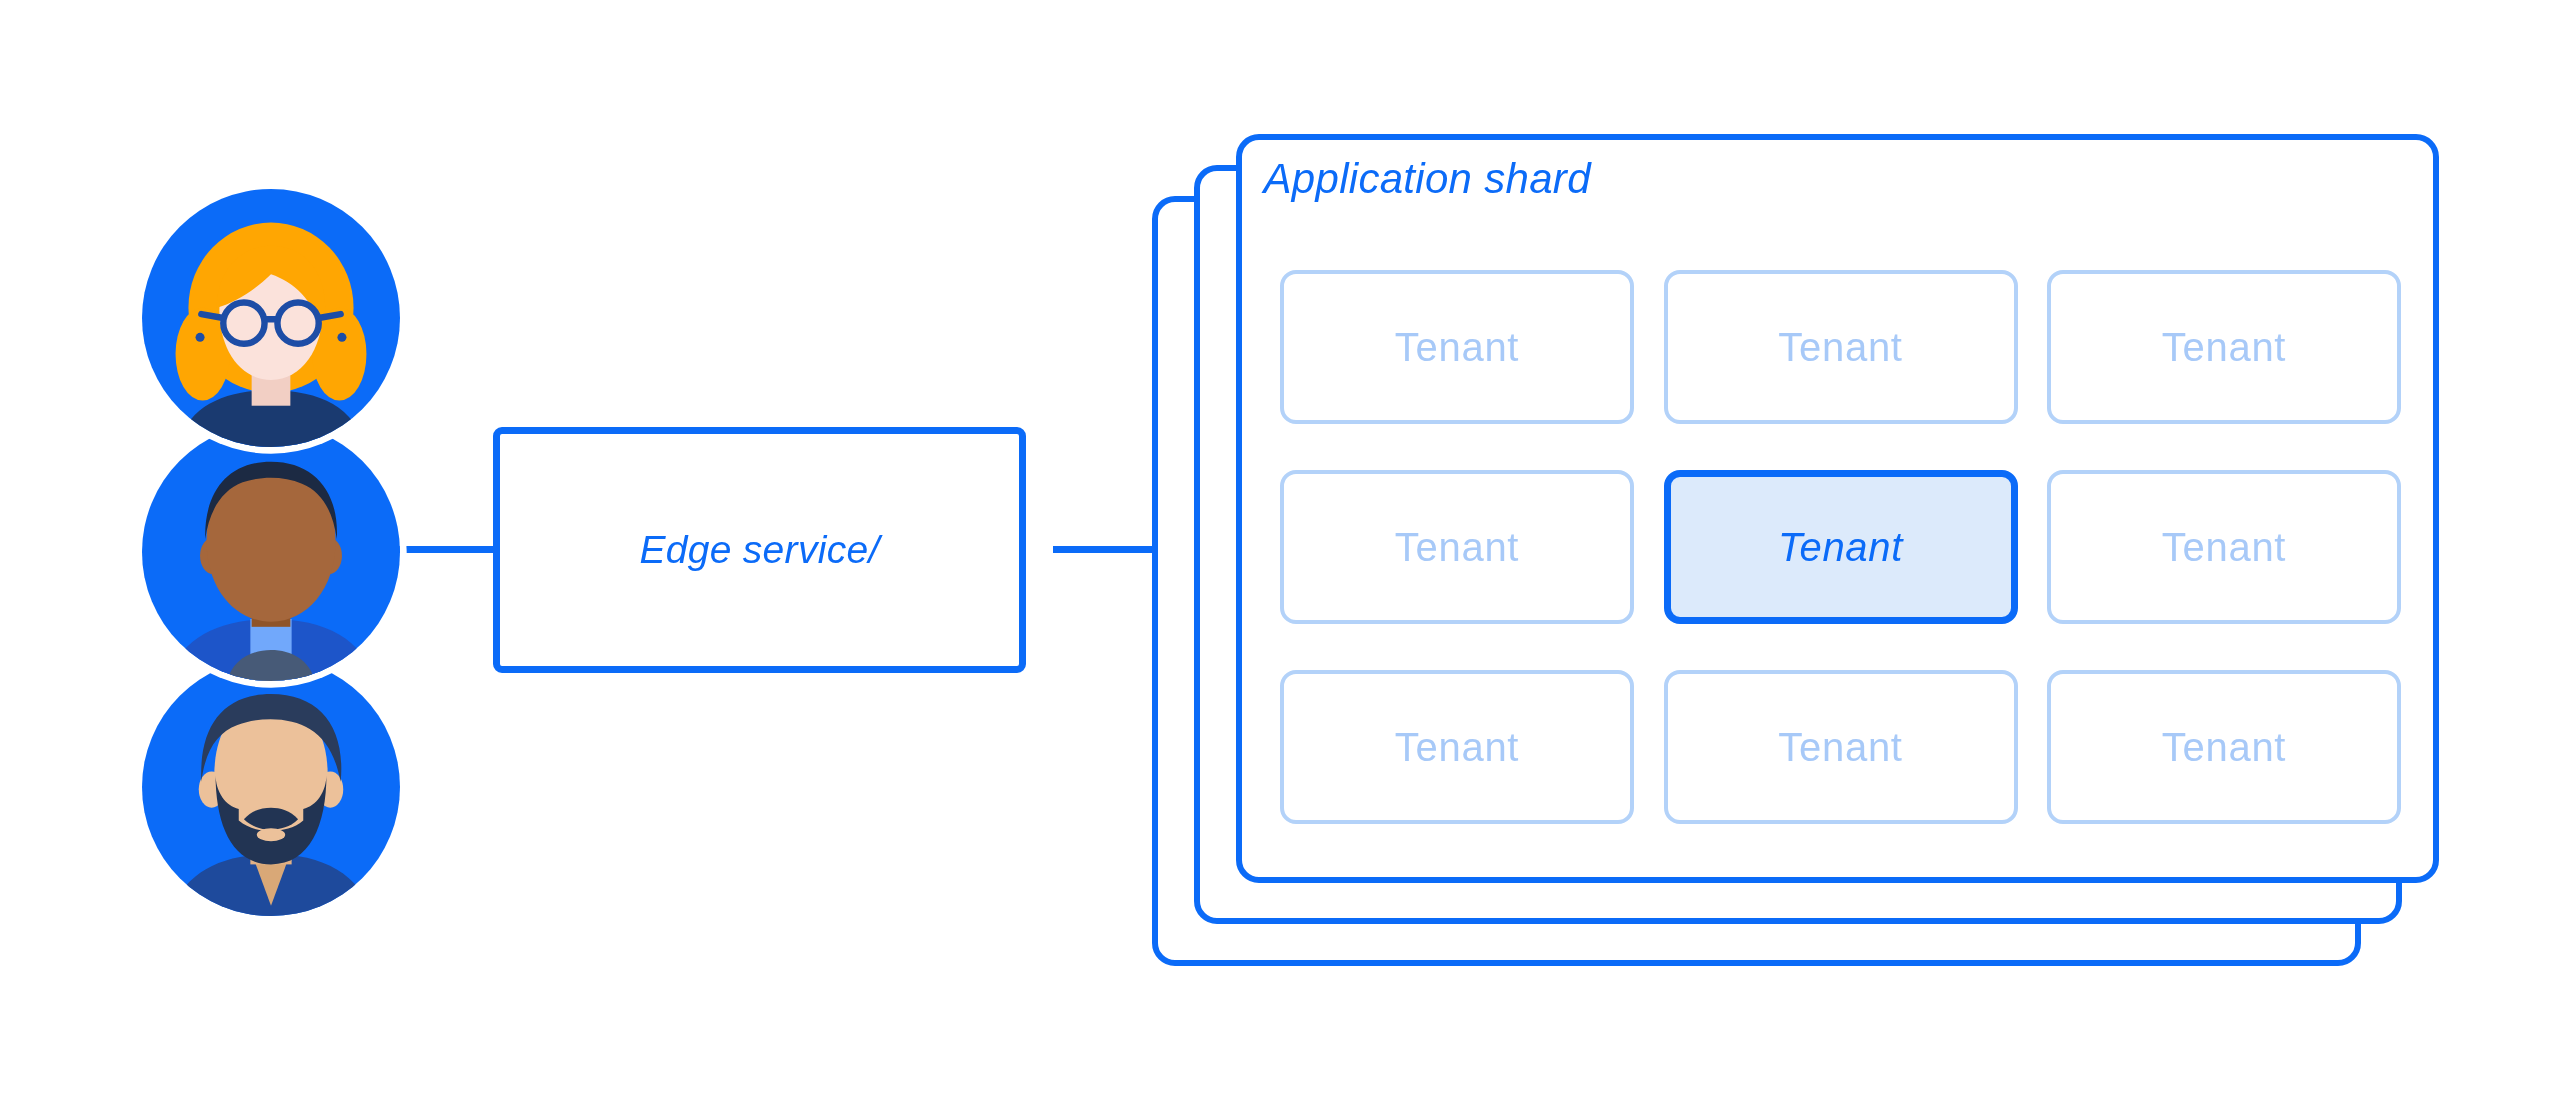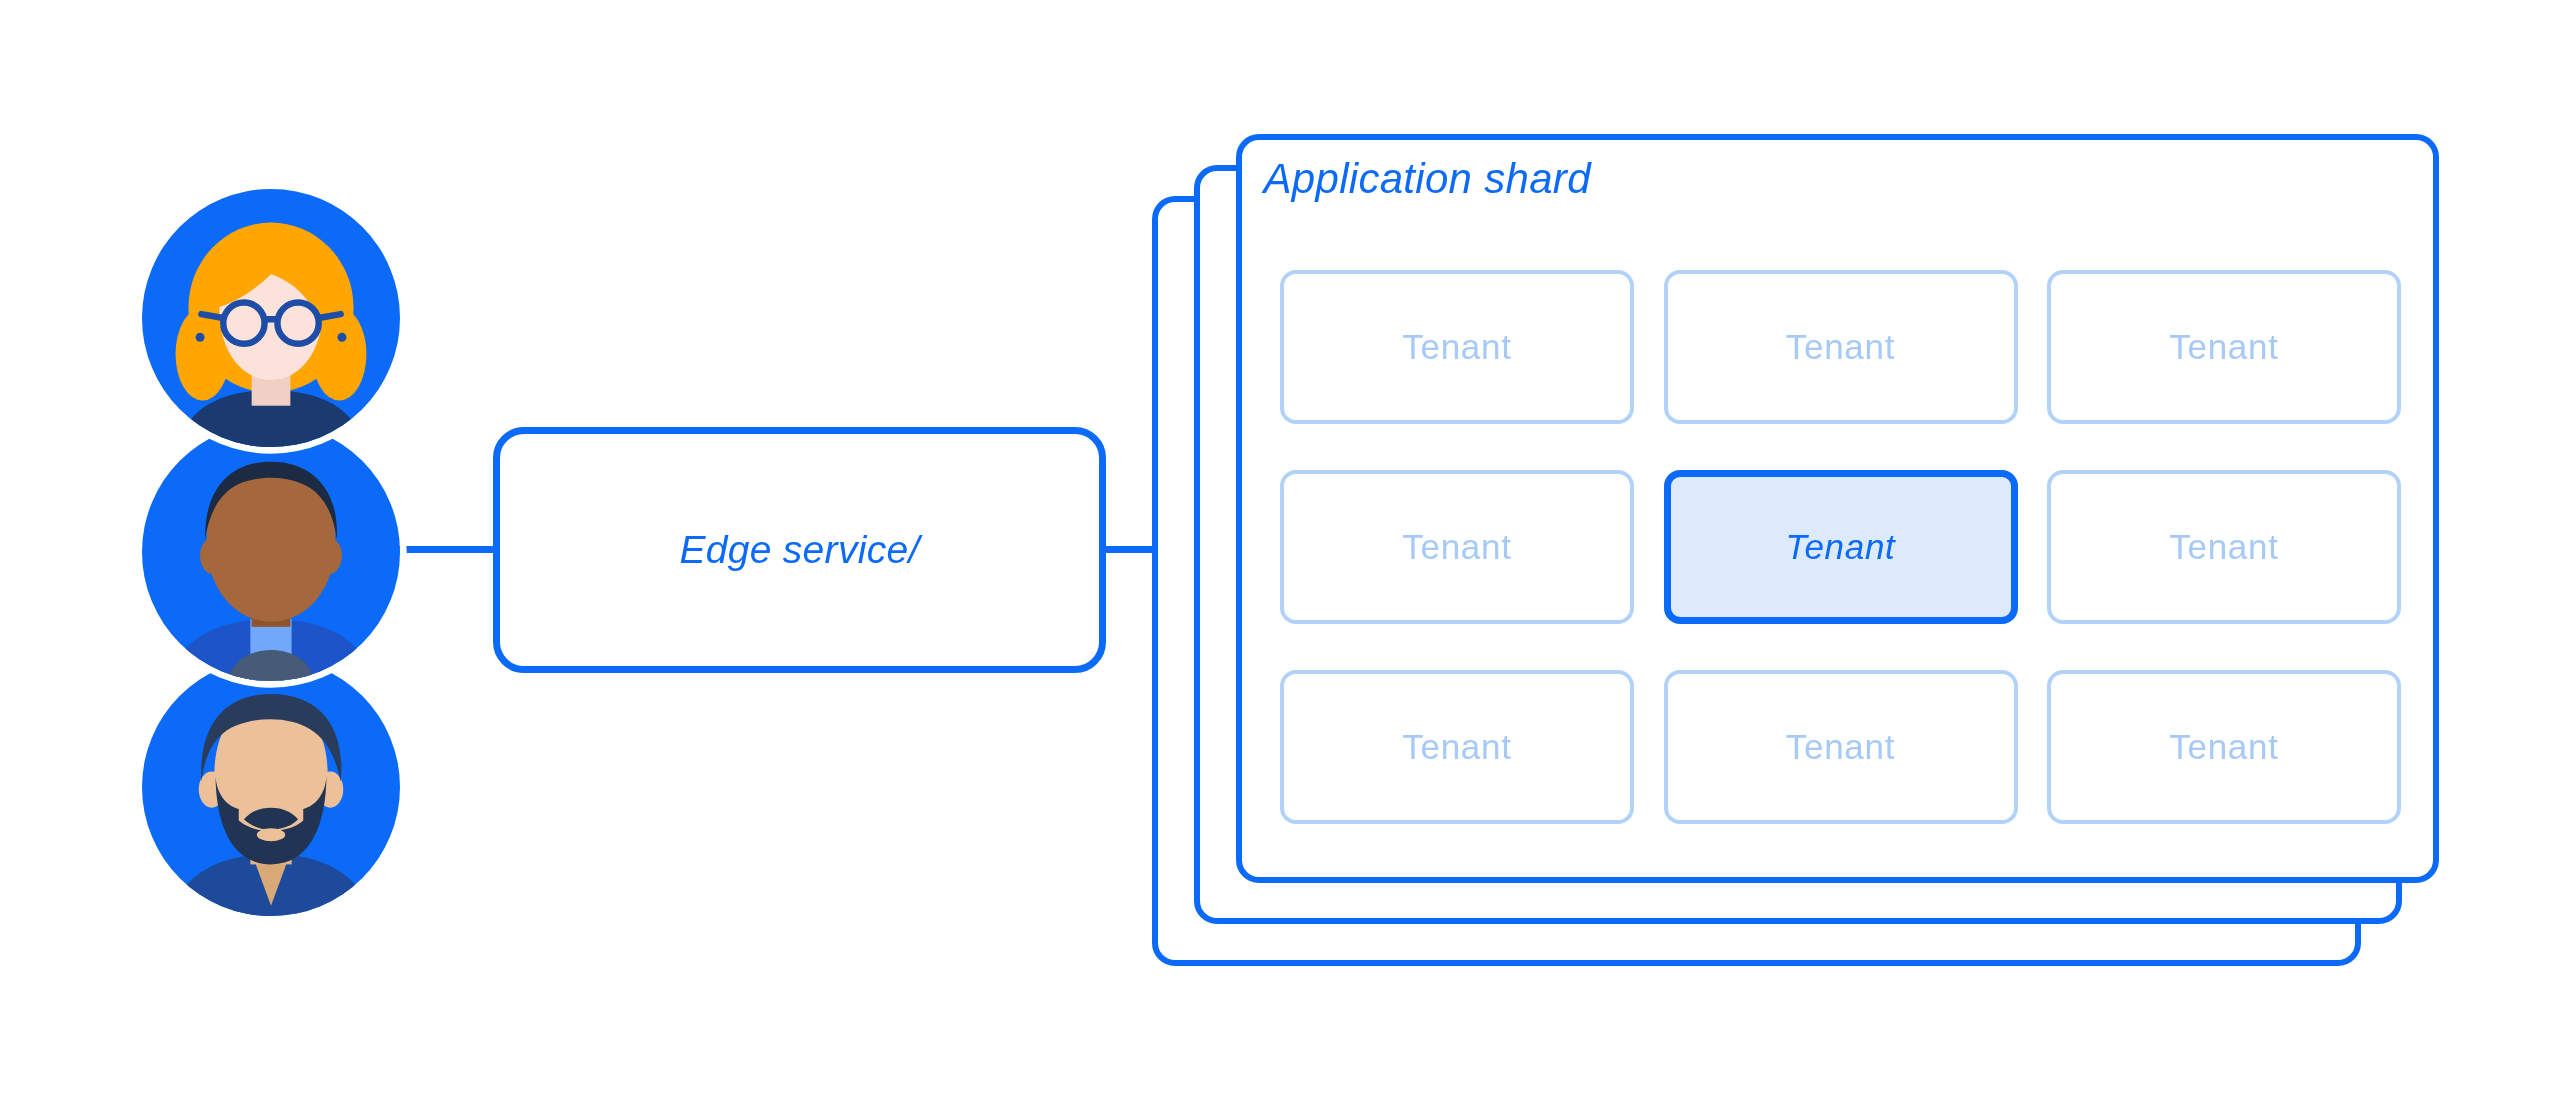--- a/index.html
+++ b/index.html
@@ -25,22 +25,22 @@
     position: absolute; width: 258px; height: 258px; border-radius: 50%;
     overflow: hidden; box-shadow: 0 0 0 6.7px #ffffff;
   }
   .avatar svg { display: block; width: 100%; height: 100%; }
   .avatar-1 { left: 142px; top: 189px;  z-index: 6; }
   .avatar-2 { left: 142px; top: 423px;  z-index: 5; }
   .avatar-3 { left: 142px; top: 658px;  z-index: 4; }
 
   
   .edge-box {
-    position: absolute; left: 493px; top: 427px; width: 613px; height: 246px;
-    background: #ffffff; border: 7.4px solid var(--blue); border-radius: 31px;
+    position: absolute; left: 493px; top: 427px; width: 533px; height: 246px;
+    background: #ffffff; border: 7.4px solid var(--blue); border-radius: 9px;
     display: flex; align-items: center; justify-content: center; z-index: 2;
   }
   .edge-label {
     font-style: italic; font-weight: 500; font-size: 39px; line-height: 56px;
     color: var(--blue); text-align: center; letter-spacing: 0.3px;
   }
 
   
   .panel {
     position: absolute; background: #ffffff;
@@ -59,21 +59,21 @@
   .tenant-grid {
     position: absolute; left: 38px; top: 130px;
     display: grid;
     grid-template-columns: repeat(3, 354px);
     grid-template-rows: repeat(3, 154px);
     gap: 46px 29.5px;
   }
   .tenant {
     background: #ffffff; border: 4px solid var(--light-border); border-radius: 16px;
     display: flex; align-items: center; justify-content: center;
-    color: var(--light-text); font-size: 35px; letter-spacing: 0.7px;
+    color: var(--light-text); font-size: 40px; letter-spacing: 0.7px;
   }
   .tenant.highlighted {
     border: 7.4px solid var(--blue);
     background: var(--highlight-fill);
     color: var(--blue);
     font-style: italic; font-weight: 500;
   }
 </style>
 </head>
 <body>

